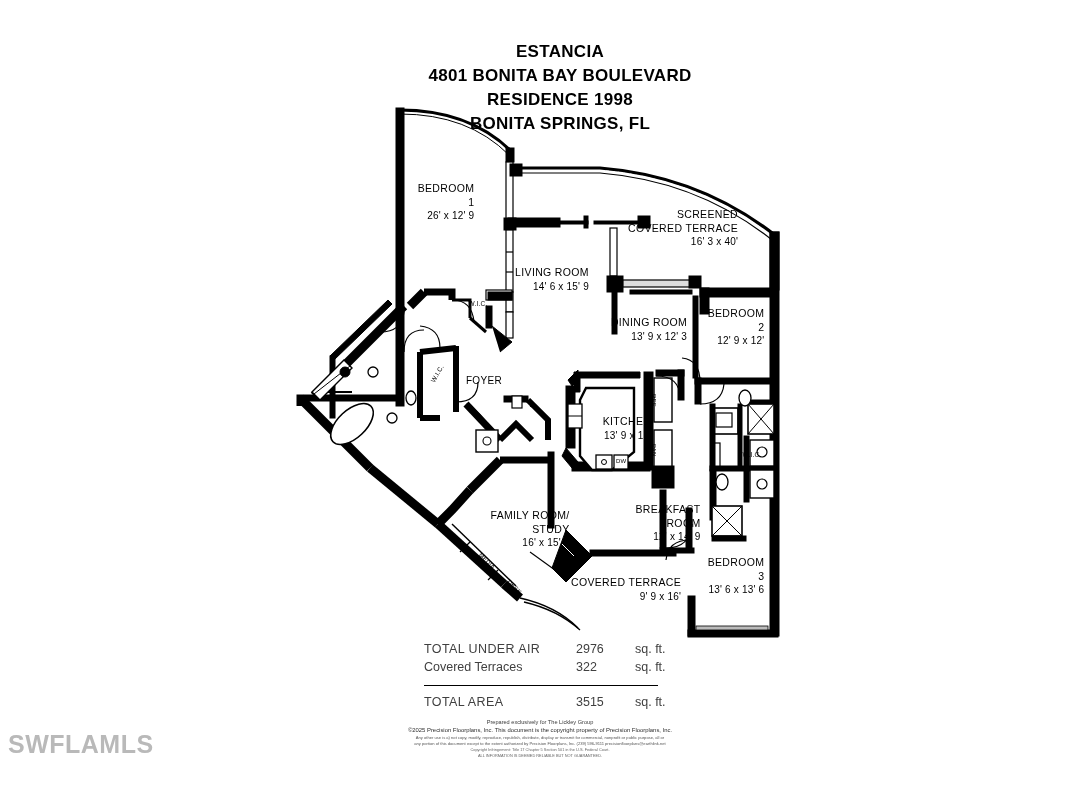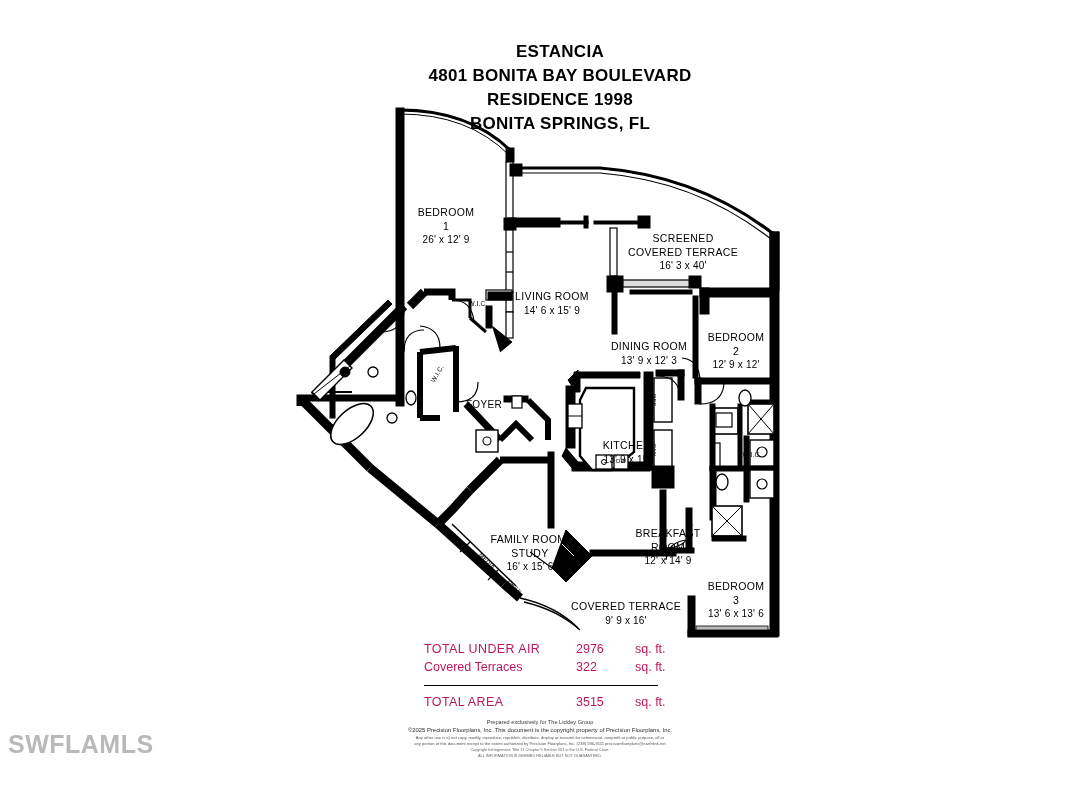--- a/index.html
+++ b/index.html
@@ -34,28 +34,27 @@
   #title-block .tline {
     font-size: 17px;
     font-weight: bold;
     letter-spacing: 0.3px;
     line-height: 1.42;
     color: #000;
   }
   
   .room {
     position: absolute;
-    text-align: center;
+    text-align: right;
     color: #000;
     font-size: 10.5px;
     letter-spacing: 0.35px;
     line-height: 1.3;
     white-space: nowrap;
     transform: translateX(-50%);
-    margin-top: 24px;
   }
   .room .nm { display: block; }
   .room .dim { display: block; font-size: 10px; letter-spacing: 0.2px; }
   .tiny {
     position: absolute;
     font-size: 6.5px;
     letter-spacing: 0.2px;
     color: #000;
     white-space: nowrap;
     transform: translateX(-50%);
@@ -67,21 +66,21 @@
     color: #000;
     white-space: nowrap;
   }
   
   #areas {
     position: absolute;
     left: 424px;
     top: 640px;
     width: 290px;
     font-size: 12.5px;
-    color: #be185d;
+    color: #404040;
   }
   #areas .arow {
     display: flex;
     align-items: baseline;
     line-height: 1.45;
   }
   #areas .alabel { width: 152px; white-space: nowrap; }
   #areas .aval {
     width: 52px;
     text-align: left;

